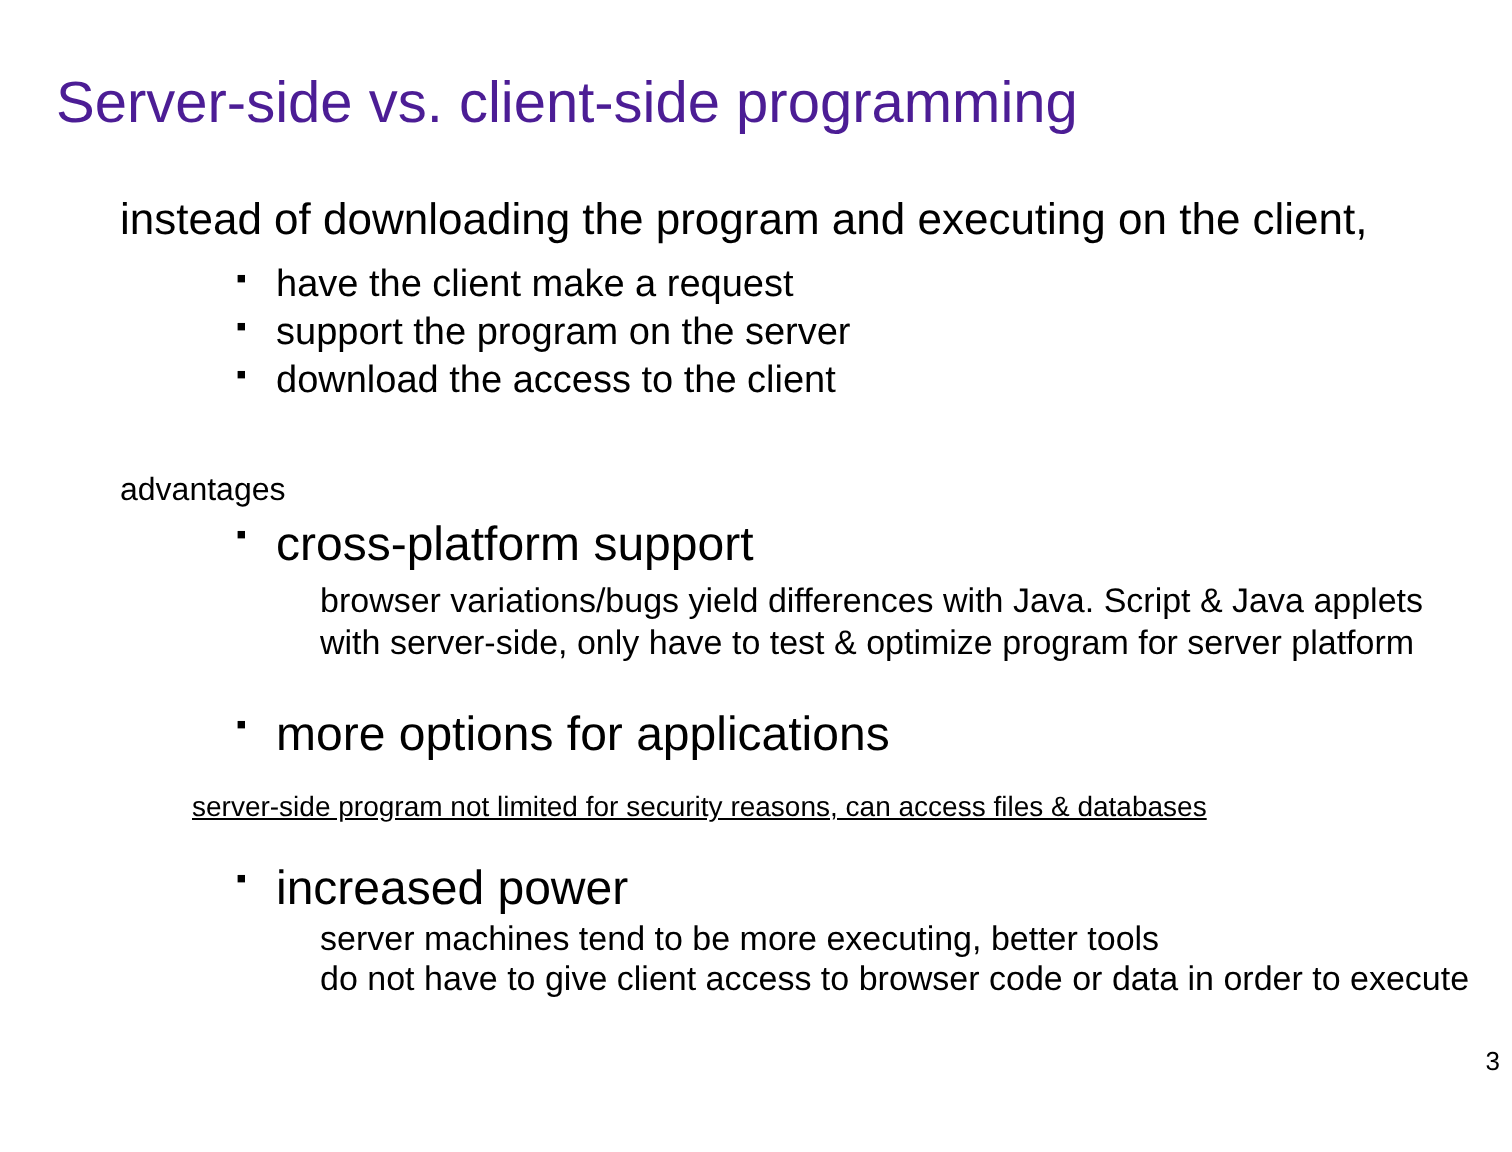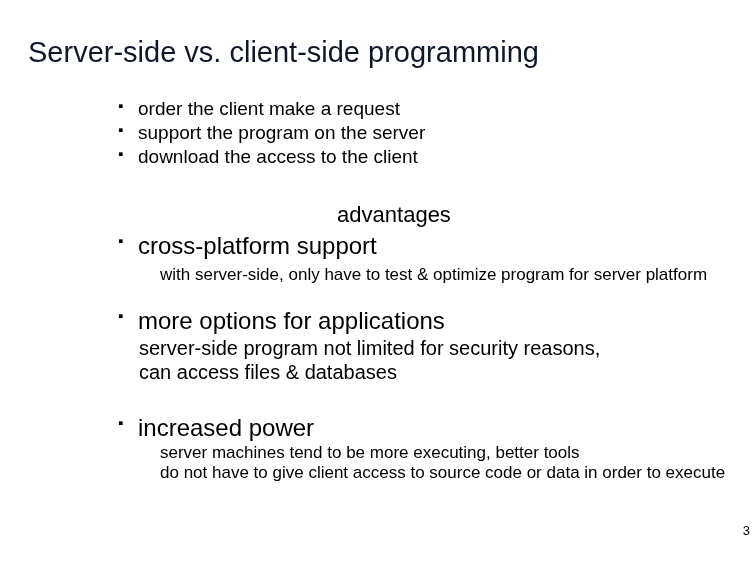--- a/index.html
+++ b/index.html
@@ -9,21 +9,21 @@
     background: #ffffff;
     font-family: Arial, Helvetica, sans-serif;
     color: #000000;
     position: relative;
     overflow: hidden;
   }
   .slide {
     padding: 36px 28px 0 28px;
   }
   .title {
-    color: #0f172a;
+    color: #4c1d95;
     font-size: 29px;
     font-weight: 400;
     margin-bottom: 28px;
   }
   .lead {
     font-size: 22px;
     line-height: 1.2;
     margin-left: 32px;
     margin-bottom: 8px;
   }
@@ -40,24 +40,23 @@
   }
   .bullets li::before {
     content: "▪";
     position: absolute;
     left: 0;
     top: 0;
     font-size: 15px;
     color: #000;
   }
   .adv-head {
-    font-size: 22px;
+    font-size: 16px;
     margin-left: 32px;
     margin-bottom: 4px;
-    text-align: center;
   }
   .adv-list {
     list-style: none;
     margin-left: 90px;
   }
   .adv-list > li {
     font-size: 24px;
     line-height: 1.2;
     position: relative;
     padding-left: 20px;
@@ -73,24 +72,25 @@
     font-size: 15px;
     color: #000;
   }
   .sub {
     font-size: 17px;
     line-height: 1.2;
     margin-left: 132px;
     margin-bottom: 0;
   }
   .sub-wide {
-    font-size: 20px;
+    font-size: 14px;
     line-height: 1.2;
-    margin-left: 111px;
+    margin-left: 68px;
     padding-right: 0;
+    text-decoration: underline;
   }
   .last-sub {
     font-size: 17px;
     line-height: 1.2;
     margin-left: 132px;
     white-space: nowrap;
   }
   .page-num {
     position: absolute;
     right: 6px;
@@ -99,41 +99,43 @@
     color: #000;
   }
 </style>
 </head>
 <body>
 
 <div class="slide">
 
   <h1 class="title">Server-side vs. client-side programming</h1>
 
+  <p class="lead">instead of downloading the program and executing on the client,</p>
 
   <ul class="bullets">
-    <li>order the client make a request</li>
+    <li>have the client make a request</li>
     <li>support the program on the server</li>
     <li>download the access to the client</li>
   </ul>
 
   <p class="adv-head">advantages</p>
 
   <ul class="adv-list">
     <li>cross-platform support</li>
   </ul>
+  <p class="sub">browser variations/bugs yield differences with Java. Script &amp; Java applets</p>
   <p class="sub">with server-side, only have to test &amp; optimize program for server platform</p>
 
   <ul class="adv-list" style="margin-top:22px;">
-    <li style="margin-bottom:0;">more options for applications</li>
+    <li style="margin-bottom:12px;">more options for applications</li>
   </ul>
   <p class="sub-wide" style="padding-right:90px;">server-side program not limited for security reasons, can access files &amp; databases</p>
 
-  <ul class="adv-list" style="margin-top:30px;">
+  <ul class="adv-list" style="margin-top:19px;">
     <li style="margin-bottom:0;">increased power</li>
   </ul>
   <p class="sub">server machines tend to be more executing, better tools</p>
 
-  <p class="last-sub">do not have to give client access to source code or data in order to execute</p>
+  <p class="last-sub">do not have to give client access to browser code or data in order to execute</p>
 
 </div>
 
 <div class="page-num">3</div>
 
 </body></html>

